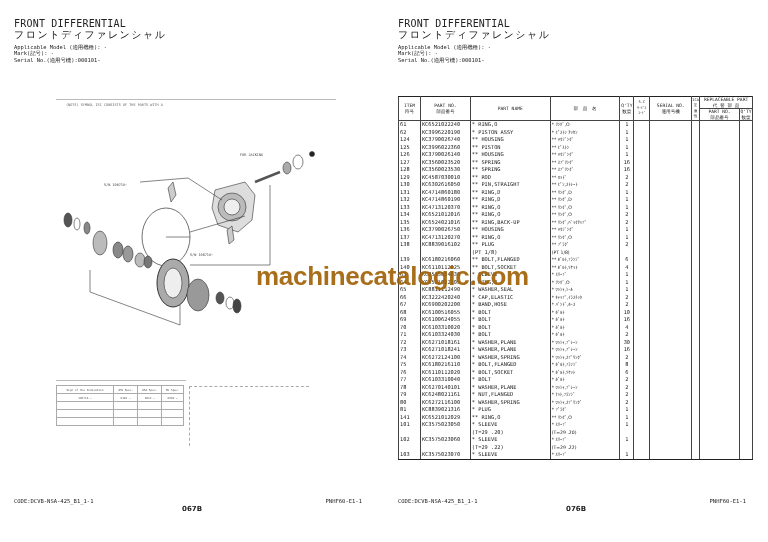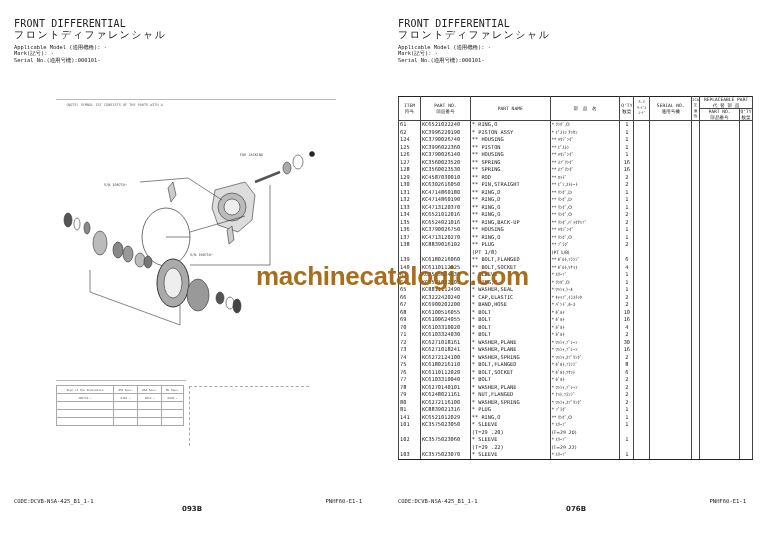--- a/index.html
+++ b/index.html
@@ -126,21 +126,21 @@
             <td></td>
             <td></td>
           </tr>
     </tbody>
       </table>
   </div>
   <div class="dash-box"></div>
 
   <div class="footer-code">CODE:DCVB-NSA-425_B1_1-1</div>
   <div class="footer-right">PNHF60-E1-1</div>
-  <div class="pagenum">093B</div>
+  <div class="pagenum">067B</div>
 </div>
 
 <div class="page right">
   <div class="title">FRONT DIFFERENTIAL</div>
   <div class="subtitle-jp">フロントディファレンシャル</div>
   <div class="meta">
     <div>Applicable Model (適用機種): -</div>
     <div>Mark(記号): -</div>
     <div>Serial No.(適用号機):000101-</div>
   </div>

